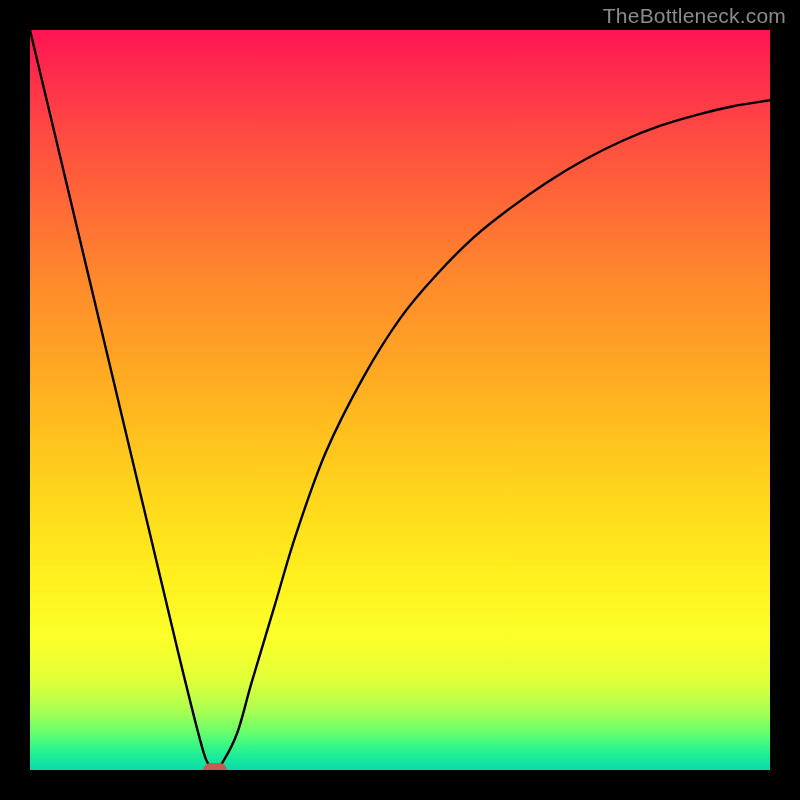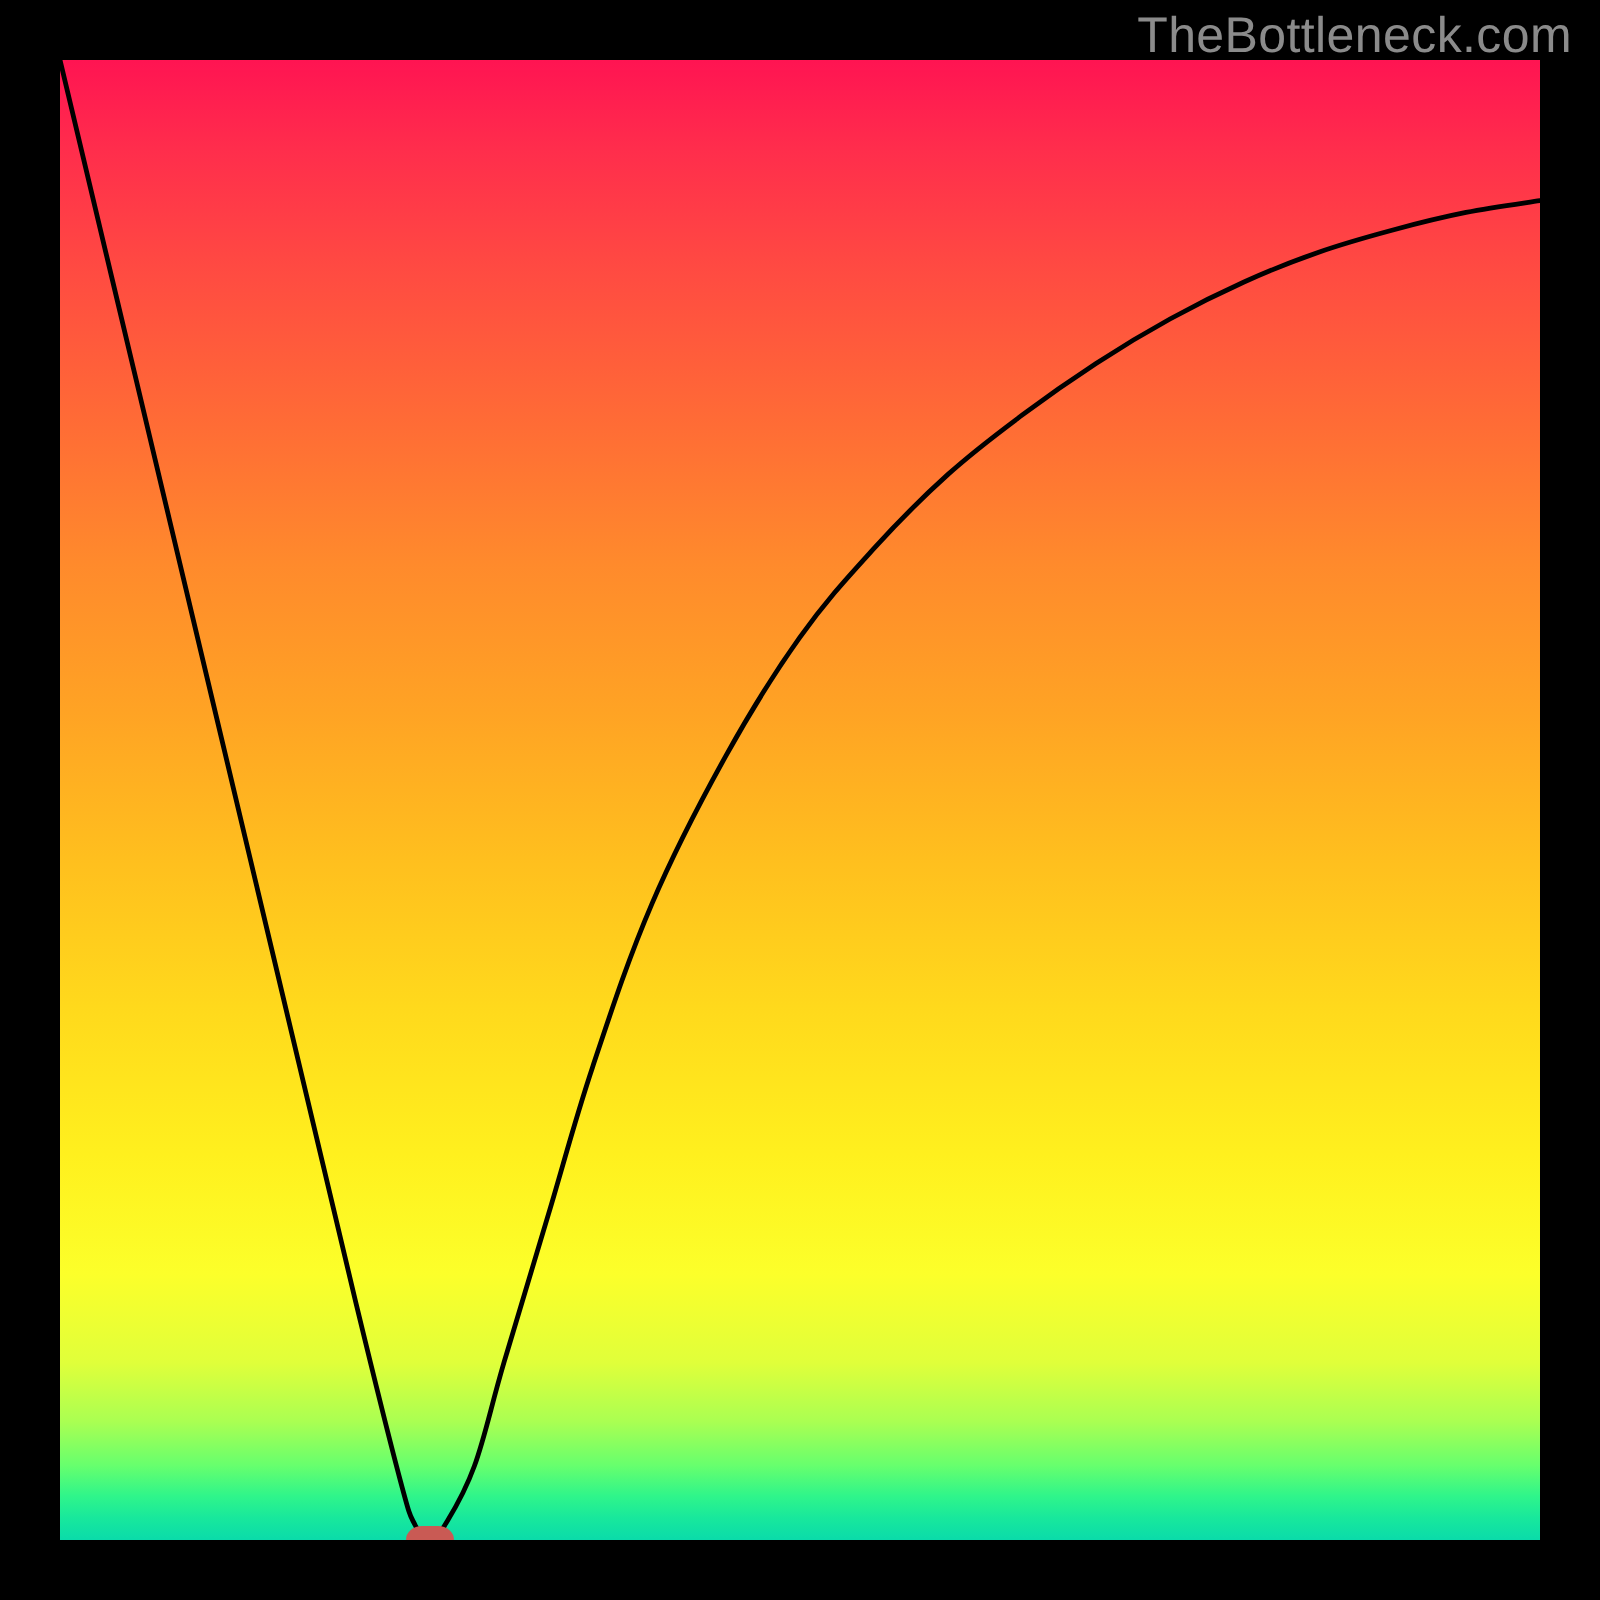--- a/index.html
+++ b/index.html
@@ -69,21 +69,21 @@
     height: 14px;
     background: #c95a54;
     border-radius: 8px / 7px;
     transform: translate(-50%, -50%);
   }
   .watermark {
     position: absolute;
     top: 4px;
     right: 14px;
     color: #8b8b8b;
-    font-size: 25px;
+    font-size: 21px;
     letter-spacing: 0.2px;
     user-select: none;
   }
 </style>
 </head>
 <body>
 
 <div class="frame">
   <div class="watermark">TheBottleneck.com</div>
 

